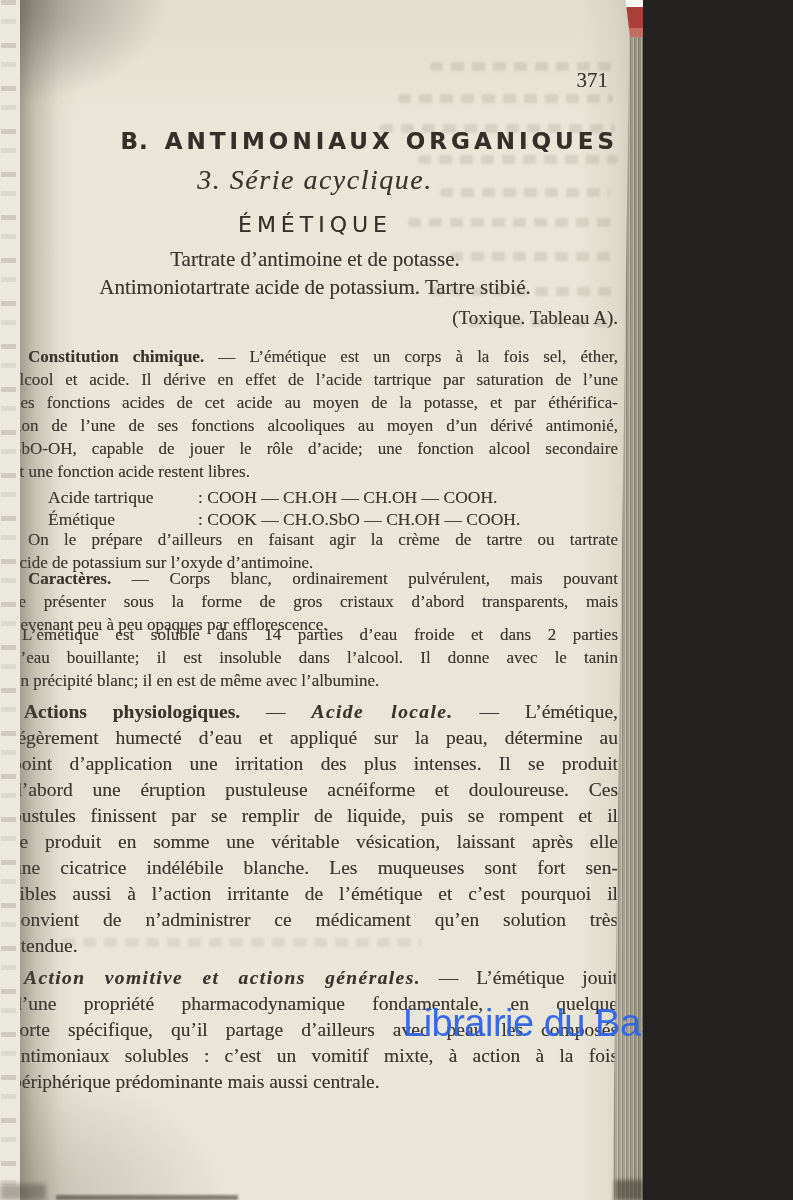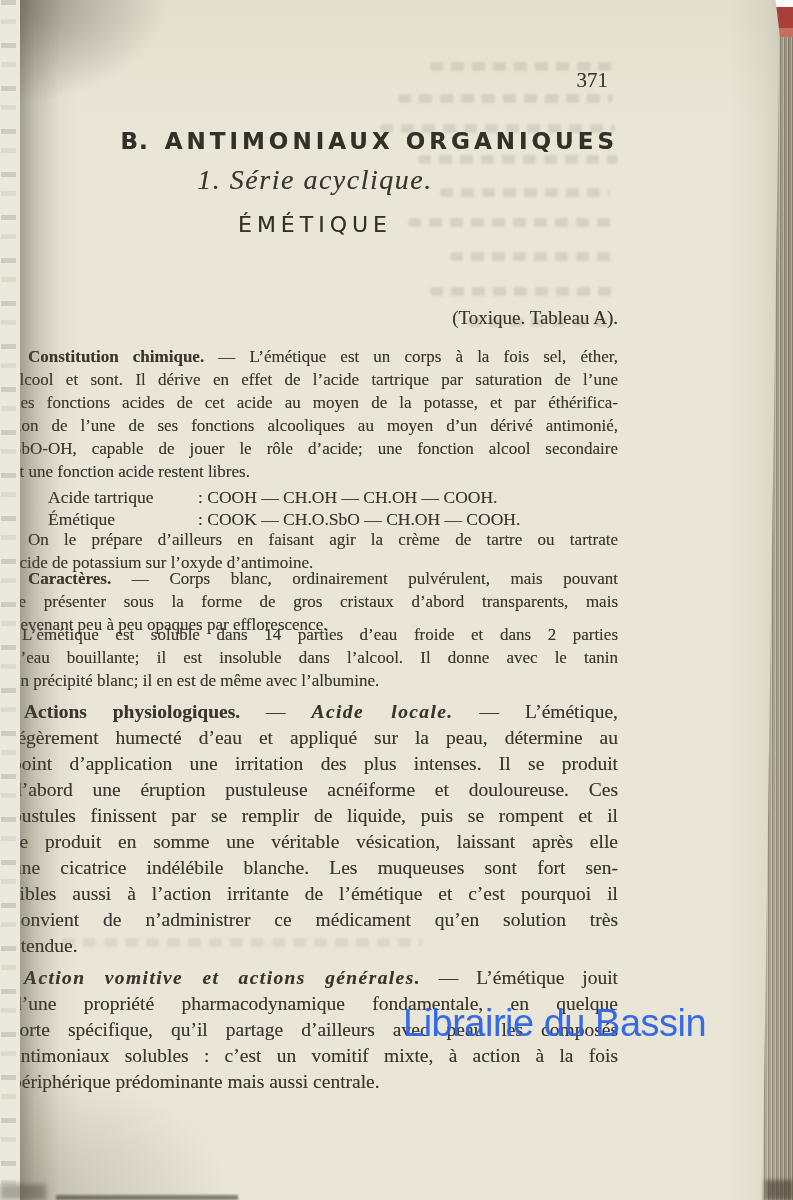--- a/index.html
+++ b/index.html
@@ -1,16 +1,16 @@
 <!DOCTYPE html>
 <html lang="fr"><head>
 <meta charset="utf-8">
 <style>
   html,body{margin:0;padding:0;background:#242220;}
-  #photo{position:relative;width:793px;height:1200px;overflow:hidden;
+  #photo{position:relative;width:643px;height:1200px;overflow:hidden;
          font-family:"Liberation Serif","DejaVu Serif",serif;
          background:#bef264;}
   
   #page{position:absolute;inset:0;
     background:
       radial-gradient(240px 150px at 0 0, rgba(58,53,44,.50), transparent 70%),
       radial-gradient(320px 190px at 0 1200px, rgba(95,89,73,.30), transparent 72%),
       linear-gradient(90deg, rgba(120,114,95,.35) 0, rgba(120,114,95,.14) 30px, transparent 78px),
       linear-gradient(270deg, rgba(140,133,112,.33) 0, rgba(140,133,112,.12) 26px, transparent 64px),
       linear-gradient(180deg, rgba(205,200,180,.25) 0, transparent 120px),
@@ -91,32 +91,34 @@
     <div class="ghost" style="left:468px;top:318px;width:148px;"></div>
     <div class="ghost" style="left:62px;top:938px;width:360px;opacity:.4;"></div>
 
     <div id="text-col">
       <div class="abs" id="pageno">371</div>
 
       <div class="abs" id="h-section">
         <span class="sec-label">B.</span><span>ANTIMONIAUX ORGANIQUES</span>
       </div>
 
-      <div class="abs" id="h-series">1. Série acyclique.</div>
+      <div class="abs" id="h-series">3. Série acyclique.</div>
 
       <div class="abs" id="h-drug">ÉMÉTIQUE</div>
 
       <div class="abs" id="subtitle">
+        <div>Tartrate d’antimoine et de potasse.</div>
+        <div>Antimoniotartrate acide de potassium. Tartre stibié.</div>
       </div>
 
       <div class="abs" id="toxnote">(Toxique. Tableau A).</div>
 
       <div class="abs body-sm p-const">
           <div class="line"><span class="seg-b">Constitution chimique.</span> — L’émétique est un corps à la fois <span class="seg-i">sel, éther,</span></div>
-          <div class="line"><span class="seg-i">alcool</span> et <span class="seg-i">sont.</span> Il dérive en effet de l’acide tartrique par saturation de l’une</div>
+          <div class="line"><span class="seg-i">alcool</span> et <span class="seg-i">acide.</span> Il dérive en effet de l’acide tartrique par saturation de l’une</div>
           <div class="line">des fonctions acides de cet acide au moyen de la potasse, et par éthérifica-</div>
           <div class="line">tion de l’une de ses fonctions alcooliques au moyen d’un dérivé antimonié,</div>
           <div class="line">SbO-OH, capable de jouer le rôle d’acide; une fonction alcool secondaire</div>
           <div class="line end">et une fonction acide restent libres.</div>
         </div>
       <div class="abs p-form">
           <div class="line end"><span class="seg-flabel">Acide tartrique</span>: COOH — CH.OH — CH.OH — COOH.</div>
           <div class="line end"><span class="seg-flabel">Émétique</span>: COOK — CH.O.SbO — CH.OH — COOH.</div>
         </div>
       <div class="abs body-sm p-prep">

